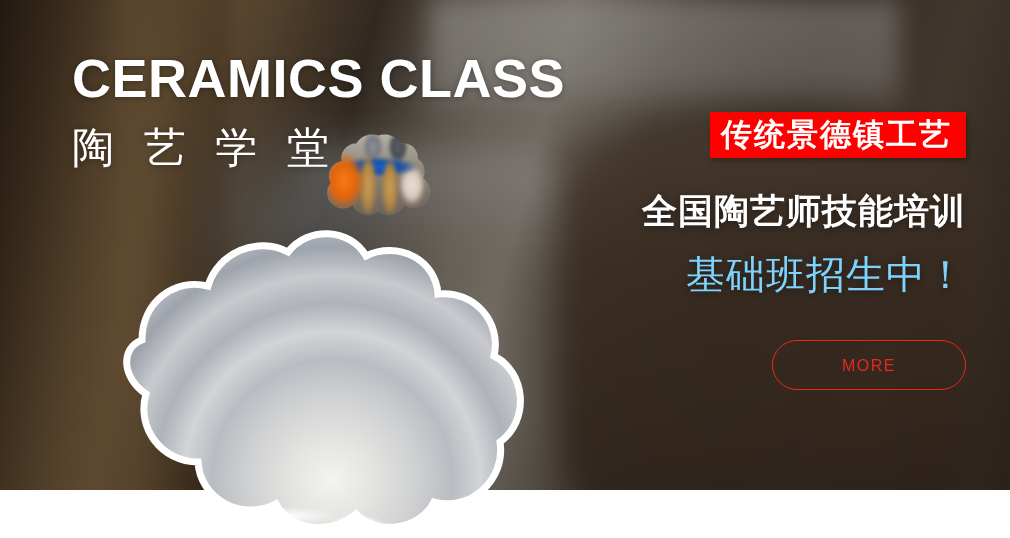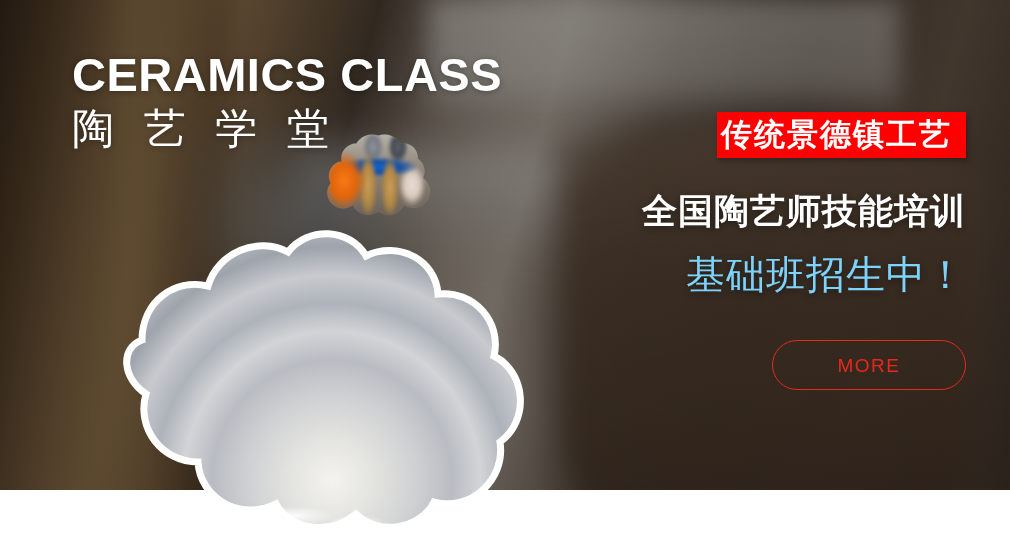--- a/index.html
+++ b/index.html
@@ -134,30 +134,30 @@
   }
 
   
   .title-block {
     position: absolute;
     left: 72px;
     top: 50px;
     z-index: 8;
   }
   .title-en {
-    font-size: 47px;
+    font-size: 54px;
     font-weight: bold;
     color: #ffffff;
     letter-spacing: 0.5px;
     line-height: 1.06;
     white-space: nowrap;
     text-shadow: 0 1px 6px rgba(0,0,0,0.35);
   }
   .title-cn {
-    margin-top: 4px;
+    margin-top: 16px;
     font-size: 42px;
     font-weight: 300;
     color: #ffffff;
     letter-spacing: 9px;
     line-height: 1.18;
     white-space: nowrap;
     text-shadow: 0 1px 6px rgba(0,0,0,0.35);
   }
 
   
@@ -245,21 +245,21 @@
     width: 420px;
     text-align: right;
   }
   .badge {
     display: inline-block;
     background: #ff0000;
     color: #ffffff;
     font-size: 31px;
     font-weight: bold;
     letter-spacing: 2px;
-    padding: 7px 14px 8px 4px;
+    padding: 7px 14px 8px 11px;
     line-height: 1;
     white-space: nowrap;
     box-shadow: 2px 3px 5px rgba(0,0,0,0.28);
   }
   .headline {
     margin-top: 34px;
     font-size: 35px;
     font-weight: bold;
     color: #ffffff;
     letter-spacing: 1px;
@@ -280,21 +280,21 @@
   .more-btn {
     margin-top: 44px;
     display: inline-block;
     width: 194px;
     height: 50px;
     line-height: 50px;
     text-align: center;
     border: 1.6px solid #e8281c;
     border-radius: 26px;
     color: #e8281c;
-    font-size: 19px;
+    font-size: 16px;
     letter-spacing: 1.5px;
     background: transparent;
     box-sizing: border-box;
     cursor: pointer;
   }
 </style>
 </head>
 <body>
 
 <div class="banner">

